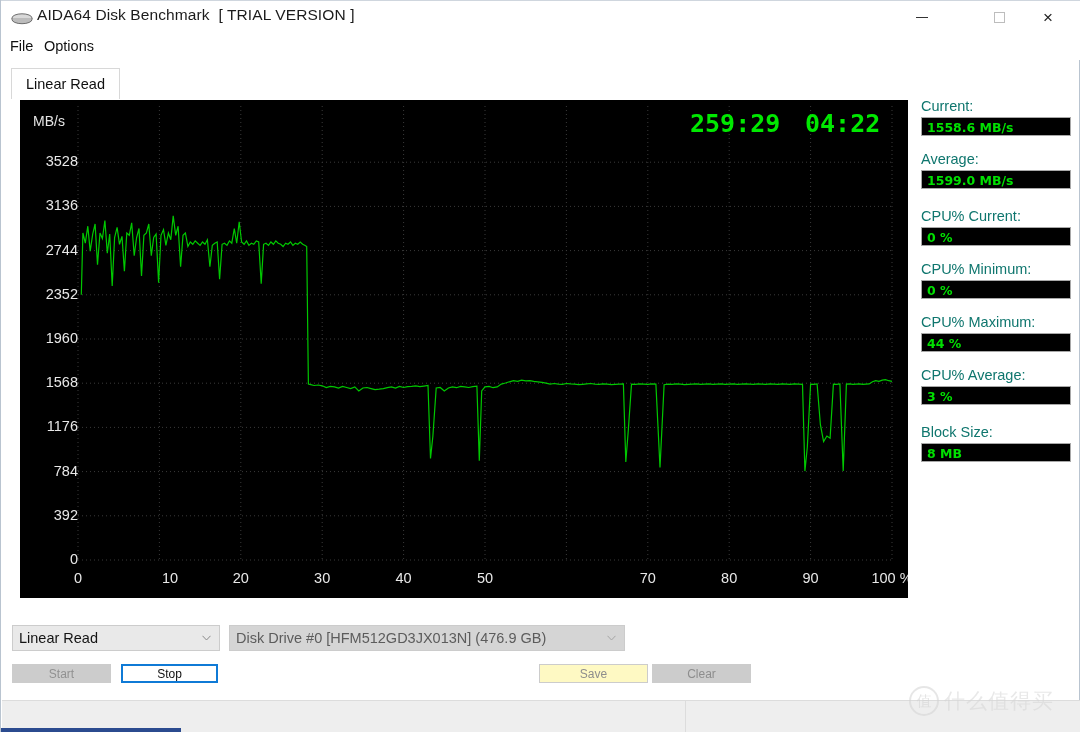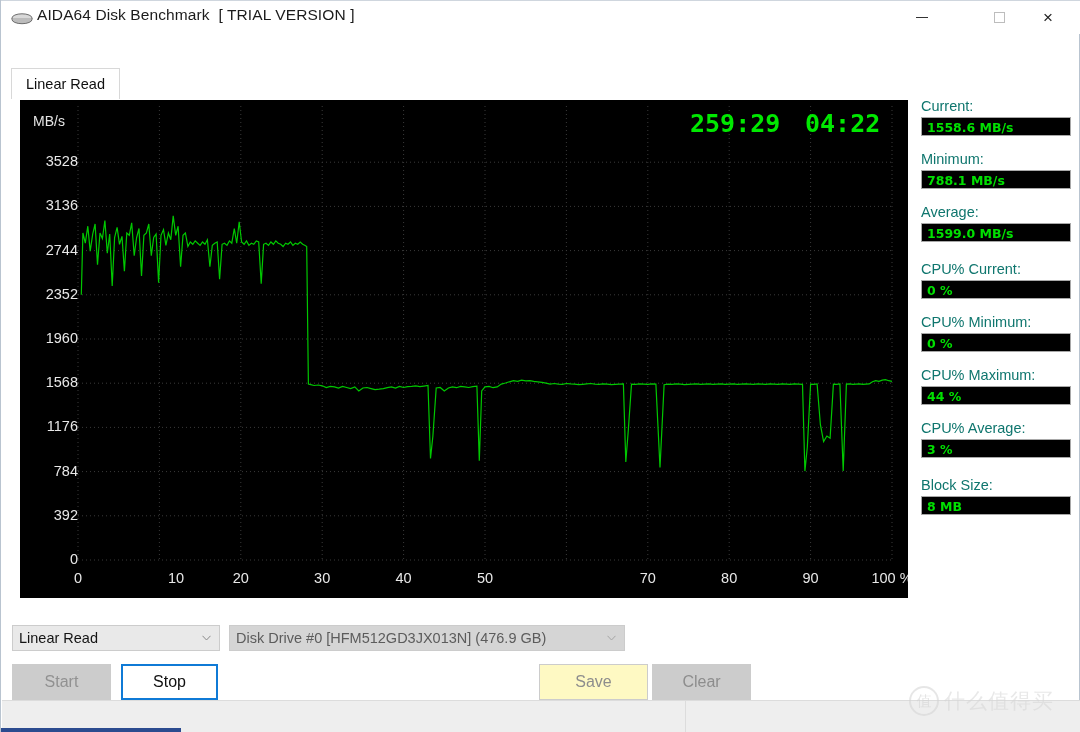--- a/index.html
+++ b/index.html
@@ -236,26 +236,26 @@
     white-space: nowrap;
     overflow: hidden;
   }
   .chevron {
     position: absolute;
     right: 8px;
     width: 9px; height: 6px;
   }
   .btn {
     position: absolute;
-    height: 36px;
+    height: 19px;
     box-sizing: border-box;
     display: flex;
     align-items: center;
     justify-content: center;
-    font-size: 16px;
+    font-size: 12px;
     border: 1px solid #c8c8c8;
   }
   .btn-start {
     left: 11px; top: 664px;
     width: 99px;
     background: #cccccc;
     color: #919191;
     border-color: #cccccc;
   }
   .btn-stop {
@@ -342,20 +342,24 @@
       <span class="glyph-min"></span>
     </div>
     <div class="win-btn win-max">
       <span class="glyph-max"></span>
     </div>
     <div class="win-btn win-close">
       <span class="glyph-close">×</span>
     </div>
   </div>
 
+  <div class="menubar">
+    <div class="menu-item menu-file">File</div>
+    <div class="menu-item menu-options">Options</div>
+  </div>
 
   <div class="tabstrip">
     <div class="tabstrip-rest"></div>
     <div class="tab">
       <span>Linear Read</span>
     </div>
   </div>
 
   <div class="chart-panel">
     <svg class="chart-svg" id="chartSvg" viewBox="0 0 888 498" preserveAspectRatio="none">
@@ -396,41 +400,37 @@
         <div class="ytick" style="top: 185.8px;">2352</div>
         <div class="ytick" style="top: 141.6px;">2744</div>
         <div class="ytick" style="top: 97.4px;">3136</div>
         <div class="ytick" style="top: 53.2px;">3528</div>
       </div>
     <div id="xTicks"></div>
 
     <div class="timer timer-elapsed">259:29</div>
     <div class="timer timer-remain">04:22</div>
   <div class="xtick" style="left: 58px;">0</div>
-      <div class="xtick" style="left: 156px;">10</div>
+      <div class="xtick" style="left: 150px;">10</div>
       <div class="xtick" style="left: 220.8px;">20</div>
       <div class="xtick" style="left: 302.2px;">30</div>
       <div class="xtick" style="left: 383.6px;">40</div>
       <div class="xtick" style="left: 465px;">50</div>
       <div class="xtick" style="left: 546.4px; margin-top: 44px;">60</div>
       <div class="xtick" style="left: 627.8px;">70</div>
       <div class="xtick" style="left: 709.2px;">80</div>
       <div class="xtick" style="left: 790.6px;">90</div>
       <div class="xtick" style="left: 872px;">100 %</div>
     </div>
 
   <div class="stats" id="statsPanel">
       <div class="stat-group">
         <div class="stat-label">Current:</div>
         <div class="stat-value">1558.6 MB/s</div>
       </div>
-      <div class="stat-group">
-        <div class="stat-label">Minimum:</div>
-        <div class="stat-value">788.1 MB/s</div>
-      </div>
       <div class="stat-group gap">
         <div class="stat-label">Average:</div>
         <div class="stat-value">1599.0 MB/s</div>
       </div>
       <div class="stat-group">
         <div class="stat-label">CPU% Current:</div>
         <div class="stat-value">0 %</div>
       </div>
       <div class="stat-group">
         <div class="stat-label">CPU% Minimum:</div>

